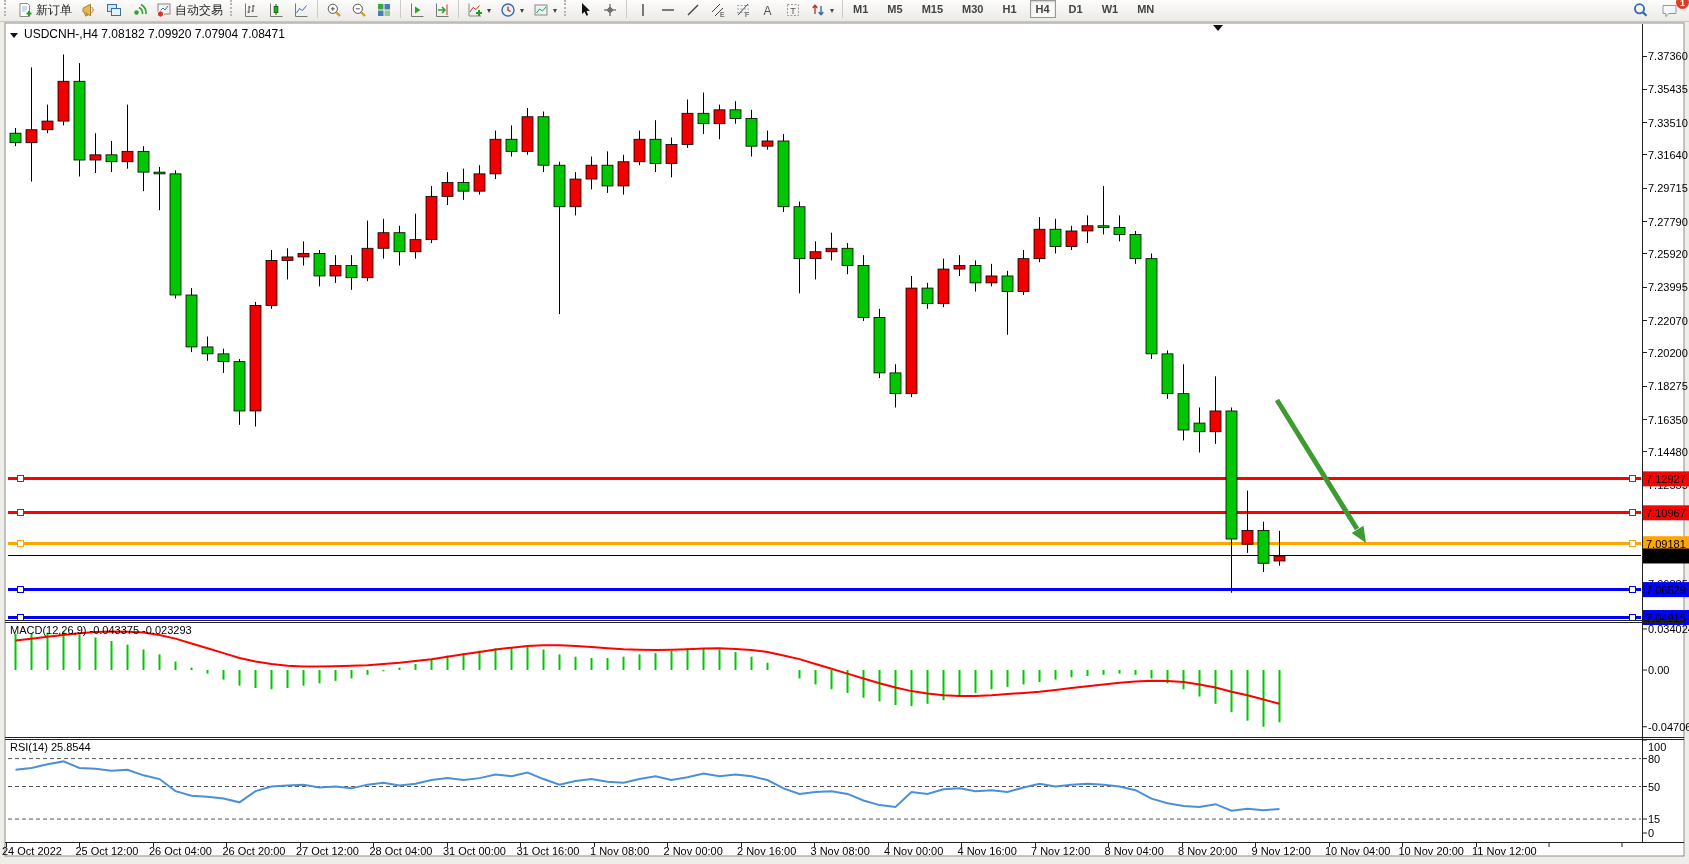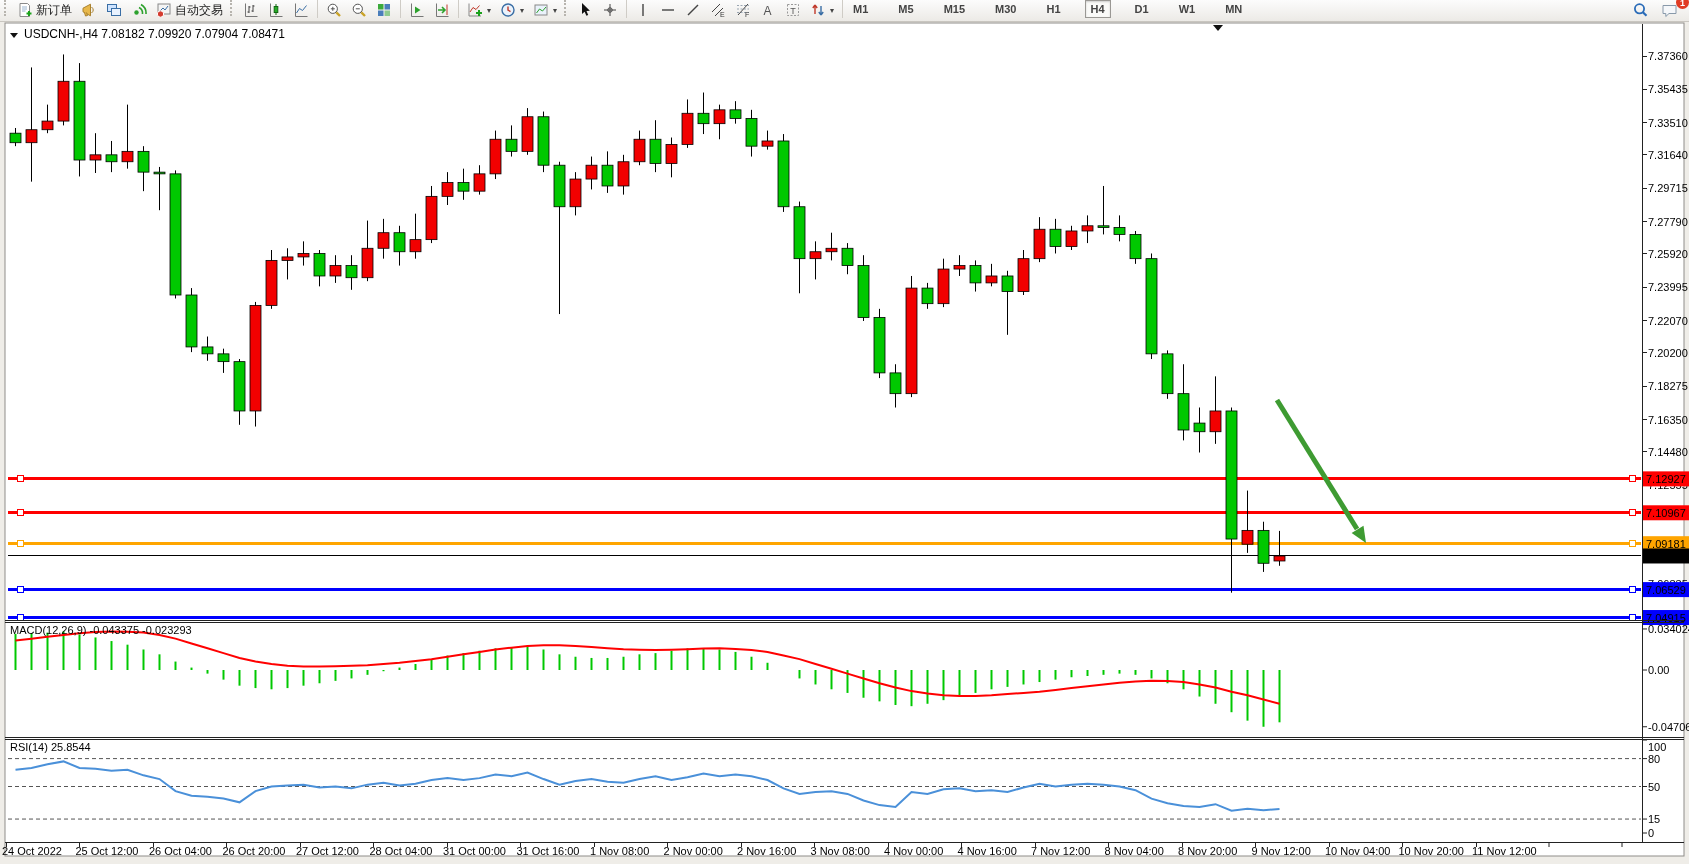--- a/index.html
+++ b/index.html
@@ -223,21 +223,21 @@
     </button>
     <button class="tb">
       <svg width="16" height="16" viewBox="0 0 16 16">
         <path d="M5 3v9 M5 3 L2.8 6 M5 3 L7.2 6" stroke="#C0392B" fill="none" stroke-width="1.4"></path>
         <path d="M11 13V4 M11 13 L8.8 10 M11 13 L13.2 10" stroke="#3A6EA5" fill="none" stroke-width="1.4"></path>
       </svg>
       <span class="caret">▾</span>
     </button>
 
     <div class="sep"></div>
-    <div id="timeframes" style="display:flex;align-items:center;gap:18px;">
+    <div id="timeframes" style="display:flex;align-items:center;gap:7px;">
         <button class="tf">M1</button>
         <button class="tf">M5</button>
         <button class="tf">M15</button>
         <button class="tf">M30</button>
         <button class="tf">H1</button>
         <button class="tf active">H4</button>
         <button class="tf">D1</button>
         <button class="tf">W1</button>
         <button class="tf">MN</button>
       </div>

